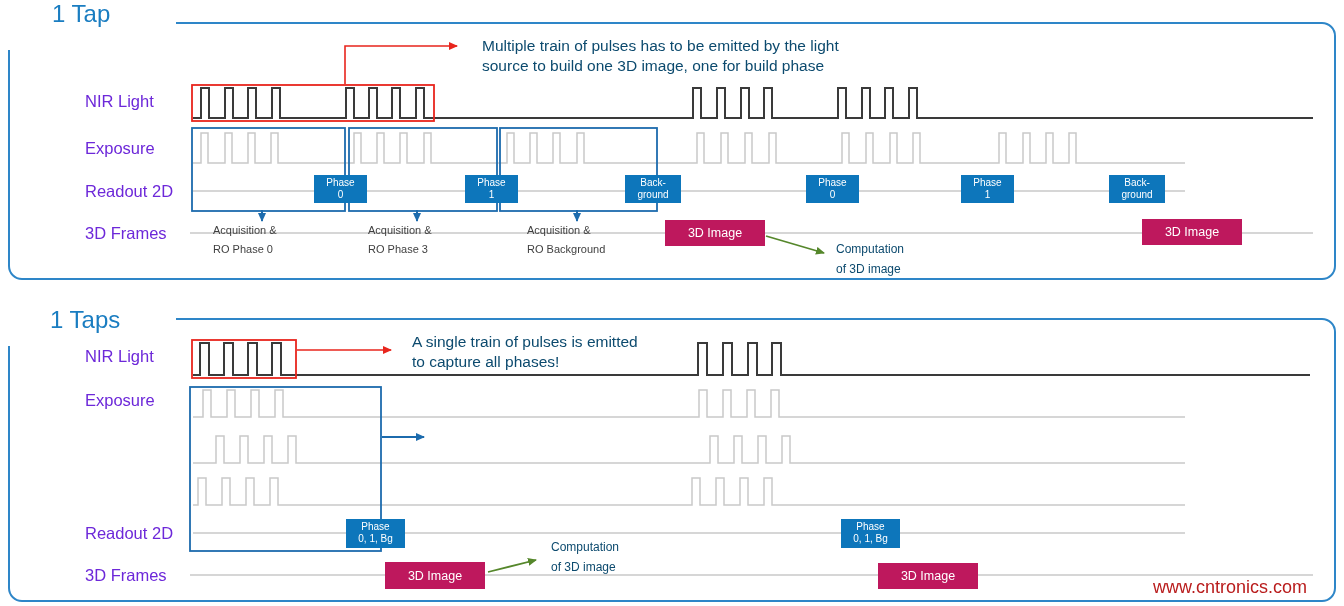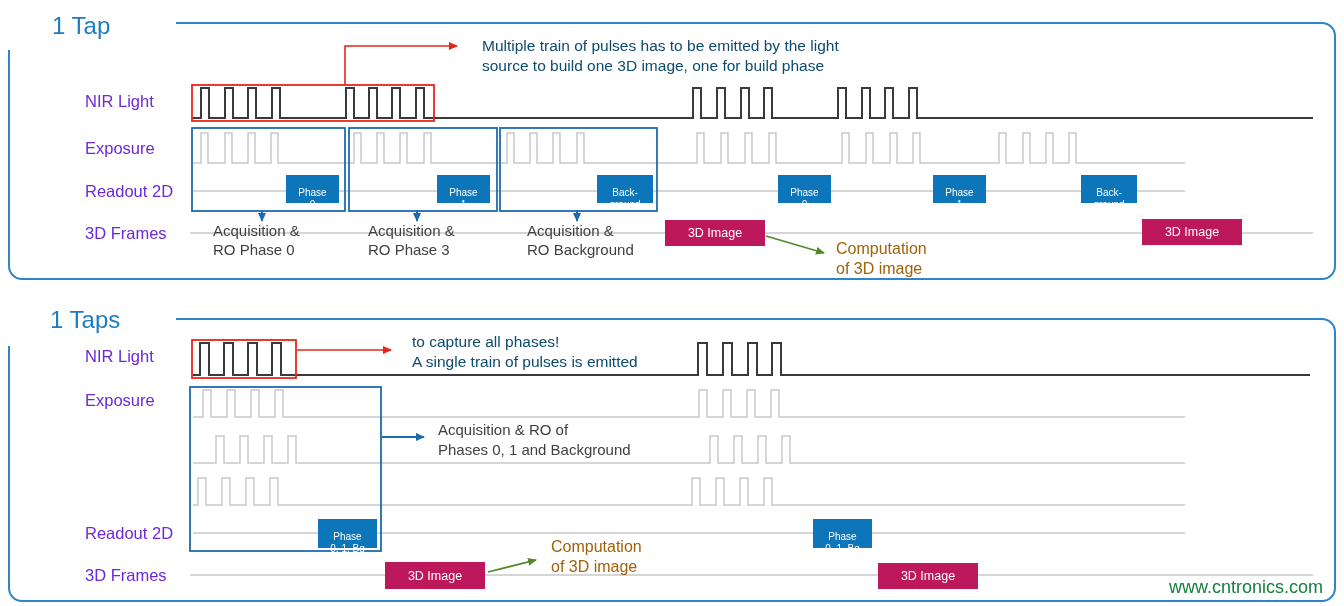--- a/index.html
+++ b/index.html
@@ -5,32 +5,32 @@
   html,body{margin:0;padding:0;background:#fff;}
   #stage{position:relative;width:1344px;height:606px;background:#fff;overflow:hidden;
          font-family:"Liberation Sans",sans-serif;color:#3f3f3f;}
   .panel{position:absolute;border:2.5px solid #2e86c8;border-radius:14px;box-sizing:border-box;background:transparent;}
   #panel-1tap{left:8px;top:22px;width:1328px;height:258px;}
   #panel-3taps{left:8px;top:318px;width:1328px;height:284px;}
   .title-patch{position:absolute;background:#fff;z-index:3;}
   #patch-1{left:3px;top:8px;width:173px;height:42px;}
   #patch-2{left:3px;top:304px;width:173px;height:42px;}
   .section-title{position:absolute;z-index:4;font-size:24px;color:#1a7dc1;}
-  #title-1tap{left:52px;top:12px;}
+  #title-1tap{left:52px;top:0;}
   #title-3taps{left:50px;top:306px;}
   svg#diagram-svg{position:absolute;left:0;top:0;z-index:2;}
   .rowlabel{position:absolute;z-index:4;font-size:16.5px;color:#6d28d9;white-space:nowrap;}
   .ann{position:absolute;z-index:4;font-size:15.5px;line-height:20px;color:#0c4a6e;white-space:nowrap;}
-  .acq{position:absolute;z-index:4;font-size:15px;line-height:19px;color:#3f3f3f;white-space:nowrap;}
-  .comp{position:absolute;z-index:4;font-size:16px;line-height:20px;color:#a16207;white-space:nowrap;}
+  .acq{position:absolute;z-index:4;font-size:11px;line-height:19px;color:#3f3f3f;white-space:nowrap;}
+  .comp{position:absolute;z-index:4;font-size:12px;line-height:20px;color:#0c4a6e;white-space:nowrap;}
   .phasebox{position:absolute;z-index:5;background:#0d76bb;color:#fff;text-align:center;
-            font-size:10px;line-height:12px;padding-top:12px;box-sizing:border-box;}
+            font-size:10px;line-height:12px;padding-top:2px;box-sizing:border-box;margin-left:28px;}
   .greenbox{position:absolute;z-index:5;background:#be185d;color:#fff;display:flex;
             align-items:center;justify-content:center;font-size:12.5px;}
-  #watermark{position:absolute;z-index:6;left:1153px;top:577px;font-size:18px;color:#15803d;margin-left:16px;}
+  #watermark{position:absolute;z-index:6;left:1153px;top:577px;font-size:18px;color:#b91c1c;}
 </style>
 </head>
 <body>
 
 <div id="stage">
 
   <div class="panel" id="panel-1tap"></div>
   <div class="panel" id="panel-3taps"></div>
 
   <svg id="diagram-svg" width="1344" height="606" viewBox="0 0 1344 606">
@@ -130,28 +130,24 @@
     <div>Computation</div>
       <div>of 3D image</div>
     </div>
 
   <div class="rowlabel" style="left:85px;top:347px;">NIR Light</div>
   <div class="rowlabel" style="left:85px;top:391px;">Exposure</div>
   <div class="rowlabel" style="left:85px;top:524px;">Readout 2D</div>
   <div class="rowlabel" style="left:85px;top:566px;">3D Frames</div>
 
   <div class="ann" style="left:412px;top:332px;">
+    <div>A single train of pulses is emitted</div>
     <div>to capture all phases!</div>
-    <div>A single train of pulses is emitted</div>
   </div>
 
-  <div class="acq" style="left:438px;top:420px;line-height:20px;">
-    <div>Acquisition &amp; RO of</div>
-    <div>Phases 0, 1 and Background</div>
-  </div>
 
   <div class="phasebox" style="left:318px;top:519px;width:59px;height:29px;">
     <div>Phase</div>
       <div>0, 1, Bg</div>
     </div>
   <div class="phasebox" style="left:813px;top:519px;width:59px;height:29px;">
     <div>Phase</div>
       <div>0, 1, Bg</div>
     </div>
 

